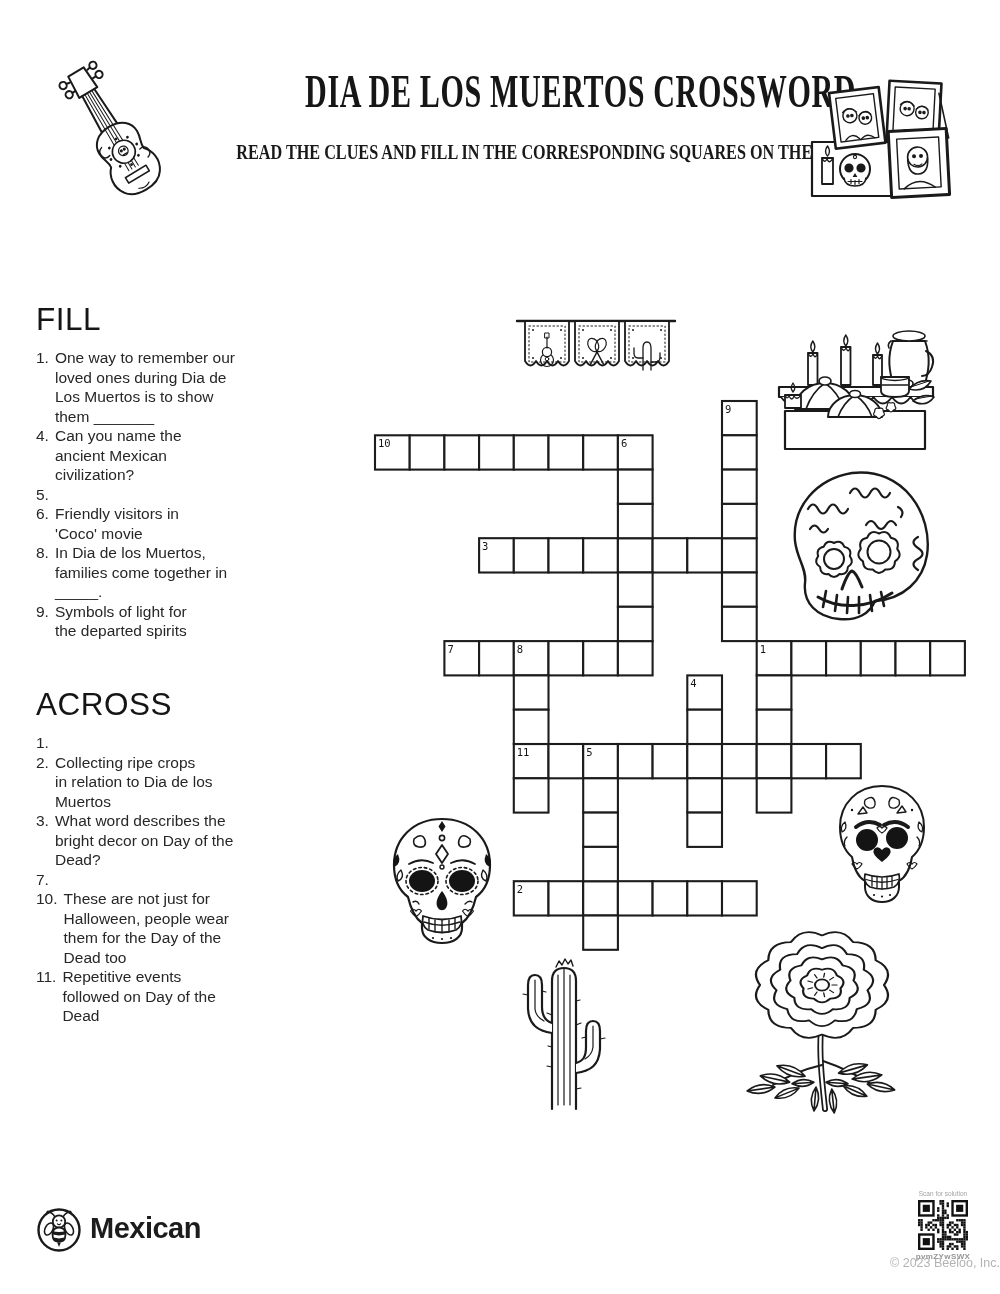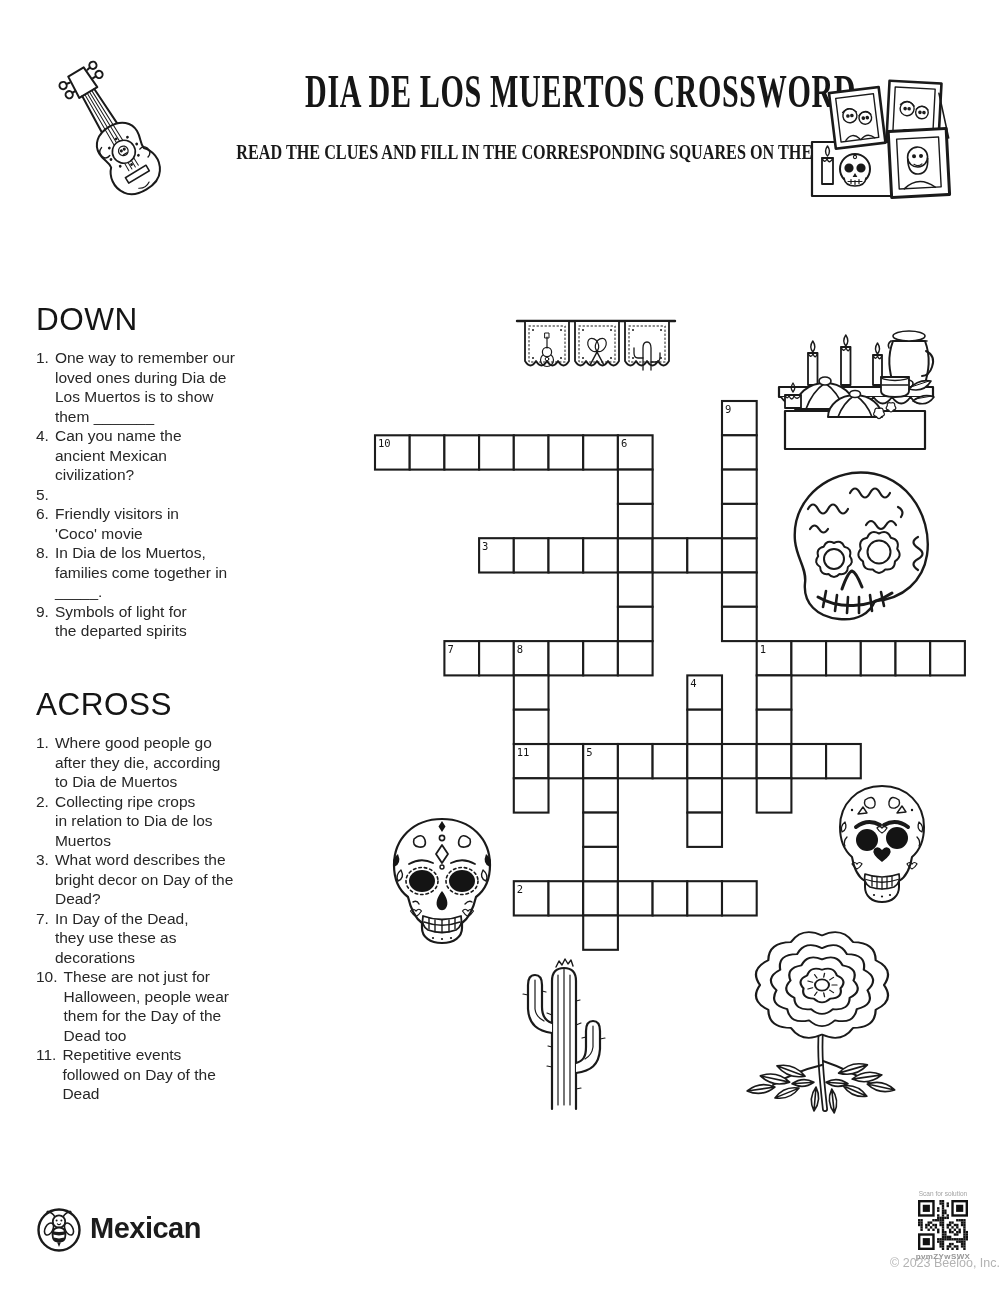--- a/index.html
+++ b/index.html
@@ -131,21 +131,21 @@
     <circle cx="45" cy="91" r="15" fill="#fff" stroke-width="2"></circle>
     <path d="M34 100 q1 8 11 8 q10 0 11 -8" fill="#fff" stroke-width="1.6"></path>
     <circle cx="39" cy="90" r="3.6" fill="#1a1a1a"></circle>
       <circle cx="51" cy="90" r="3.6" fill="#1a1a1a"></circle>
     <path d="M45 95 l-2.4 4 h4.8 Z" fill="#1a1a1a" stroke="none"></path>
     <path d="M38 103.5 h14 M41 101.5 v4 M45 102.5 v4 M49 101.5 v4" stroke-width="1.2"></path>
     <circle cx="45" cy="79" r="1.6" stroke-width="1.1"></circle>
   </svg>
 
   <div class="abs clue-section" style="left:36px;top:301px">
-    <h2>DOWN</h2>
+    <h2>FILL</h2>
     <div id="down-list">
         <div class="clue">
           <span class="cnum">1.</span>
           <span class="ctext">One way to remember our<br>loved ones during Dia de<br>Los Muertos is to show<br>them _______</span>
         </div>
         <div class="clue">
           <span class="cnum">4.</span>
           <span class="ctext">Can you name the<br>ancient Mexican<br>civilization?</span>
         </div>
         <div class="clue">
@@ -163,33 +163,31 @@
           <span class="cnum">9.</span>
           <span class="ctext">Symbols of light for<br>the departed spirits</span>
         </div>
       </div>
   </div>
   <div class="abs clue-section" style="left:36px;top:686px">
     <h2>ACROSS</h2>
     <div id="across-list">
         <div class="clue">
           <span class="cnum">1.</span>
-          <span class="ctext">Where good people go<br>after they die, according<br>to Dia de Muertos</span>
         </div>
         <div class="clue">
           <span class="cnum">2.</span>
           <span class="ctext">Collecting ripe crops<br>in relation to Dia de los<br>Muertos</span>
         </div>
         <div class="clue">
           <span class="cnum">3.</span>
           <span class="ctext">What word describes the<br>bright decor on Day of the<br>Dead?</span>
         </div>
         <div class="clue">
           <span class="cnum">7.</span>
-          <span class="ctext">In Day of the Dead,<br>they use these as<br>decorations</span>
         </div>
         <div class="clue">
           <span class="cnum">10.</span>
           <span class="ctext">These are not just for<br>Halloween, people wear<br>them for the Day of the<br>Dead too</span>
         </div>
         <div class="clue">
           <span class="cnum">11.</span>
           <span class="ctext">Repetitive events<br>followed on Day of the<br>Dead</span>
         </div>
       </div>

